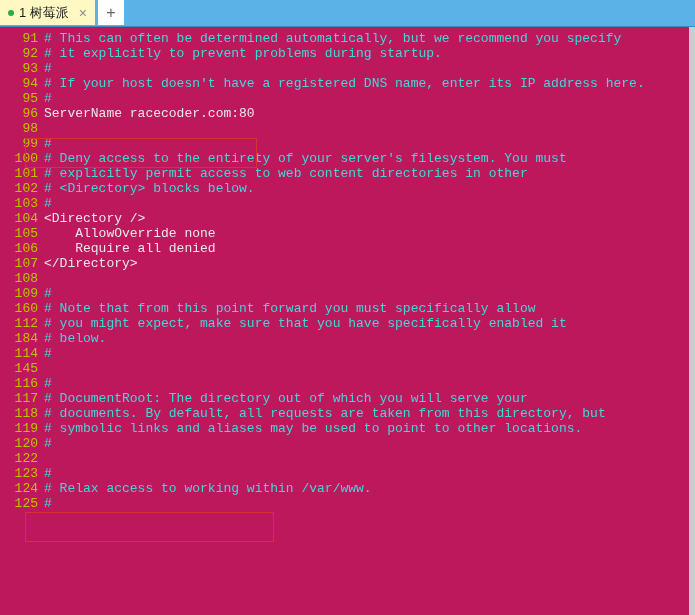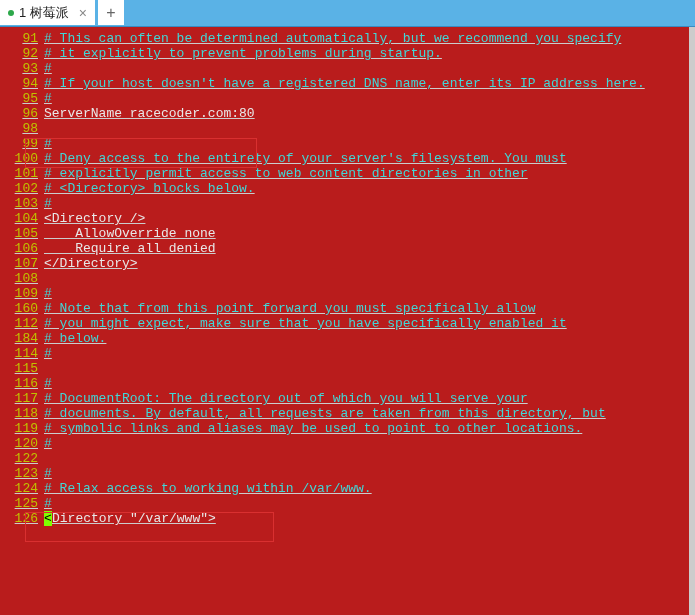--- a/index.html
+++ b/index.html
@@ -15,21 +15,21 @@
   .tab-bar {
     height: 27px;
     background: #5ab2e6;
     display: flex;
     align-items: flex-start;
     padding: 0;
     border-bottom: 1px solid #3a8bc2;
   }
   .tab {
     height: 25px;
-    background: #ffffff;
+    background: #fef9c3;
     display: flex;
     align-items: center;
     padding: 0 8px;
     margin-right: 3px;
     font-size: 13px;
     color: #222;
     font-family: "Microsoft YaHei", Arial, sans-serif;
     position: relative;
     cursor: pointer;
   }
@@ -44,27 +44,26 @@
     font-size: 14px;
   }
   .tab.add {
     background: #fff;
     width: 26px;
     justify-content: center;
     font-size: 16px;
     color: #666;
   }
   .editor {
-    background: #b91c1c;
+    background: #be185d;
     color: #ccc;
     padding: 4px 0 0 0;
     height: 588px;
     overflow: hidden;
     position: relative;
-    text-decoration: underline;
   }
   .border-line {
     position: absolute;
     right: 0;
     top: 27px;
     bottom: 0;
     width: 6px;
     background: #ccc;
   }
   .line {
@@ -131,26 +130,25 @@
     <div class="line"><span class="gutter">104</span><span class="code white">&lt;Directory /&gt;</span></div>
     <div class="line"><span class="gutter">105</span><span class="code white">    AllowOverride none</span></div>
     <div class="line"><span class="gutter">106</span><span class="code white">    Require all denied</span></div>
     <div class="line"><span class="gutter">107</span><span class="code white">&lt;/Directory&gt;</span></div>
     <div class="line"><span class="gutter">108</span><span class="code"></span></div>
     <div class="line"><span class="gutter">109</span><span class="code">#</span></div>
     <div class="line"><span class="gutter">160</span><span class="code"># Note that from this point forward you must specifically allow</span></div>
     <div class="line"><span class="gutter">112</span><span class="code"># you might expect, make sure that you have specifically enabled it</span></div>
     <div class="line"><span class="gutter">184</span><span class="code"># below.</span></div>
     <div class="line"><span class="gutter">114</span><span class="code">#</span></div>
-    <div class="line"><span class="gutter">115</span><span class="code"></span></div>
+    <div class="line"><span class="gutter">145</span><span class="code"></span></div>
     <div class="line"><span class="gutter">116</span><span class="code">#</span></div>
     <div class="line"><span class="gutter">117</span><span class="code"># DocumentRoot: The directory out of which you will serve your</span></div>
     <div class="line"><span class="gutter">118</span><span class="code"># documents. By default, all requests are taken from this directory, but</span></div>
     <div class="line"><span class="gutter">119</span><span class="code"># symbolic links and aliases may be used to point to other locations.</span></div>
     <div class="line"><span class="gutter">120</span><span class="code">#</span></div>
     <div class="line"><span class="gutter">122</span><span class="code"></span></div>
     <div class="line"><span class="gutter">123</span><span class="code">#</span></div>
     <div class="line"><span class="gutter">124</span><span class="code"># Relax access to working within /var/www.</span></div>
     <div class="line"><span class="gutter">125</span><span class="code">#</span></div>
-    <div class="line"><span class="gutter">126</span><span class="code white"><span class="cursor-block">&lt;</span>Directory "/var/www"&gt;</span></div>
   </div>
 
 <div class="border-line"></div>
 
 </body></html>

